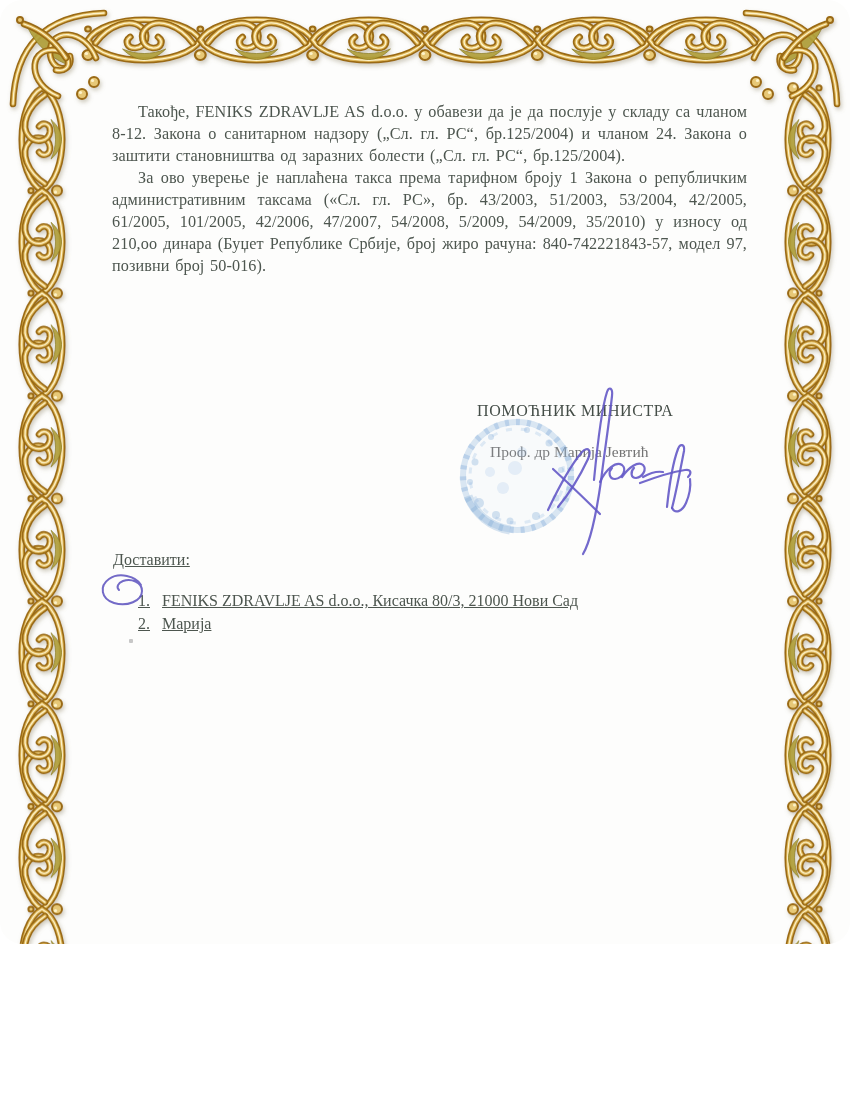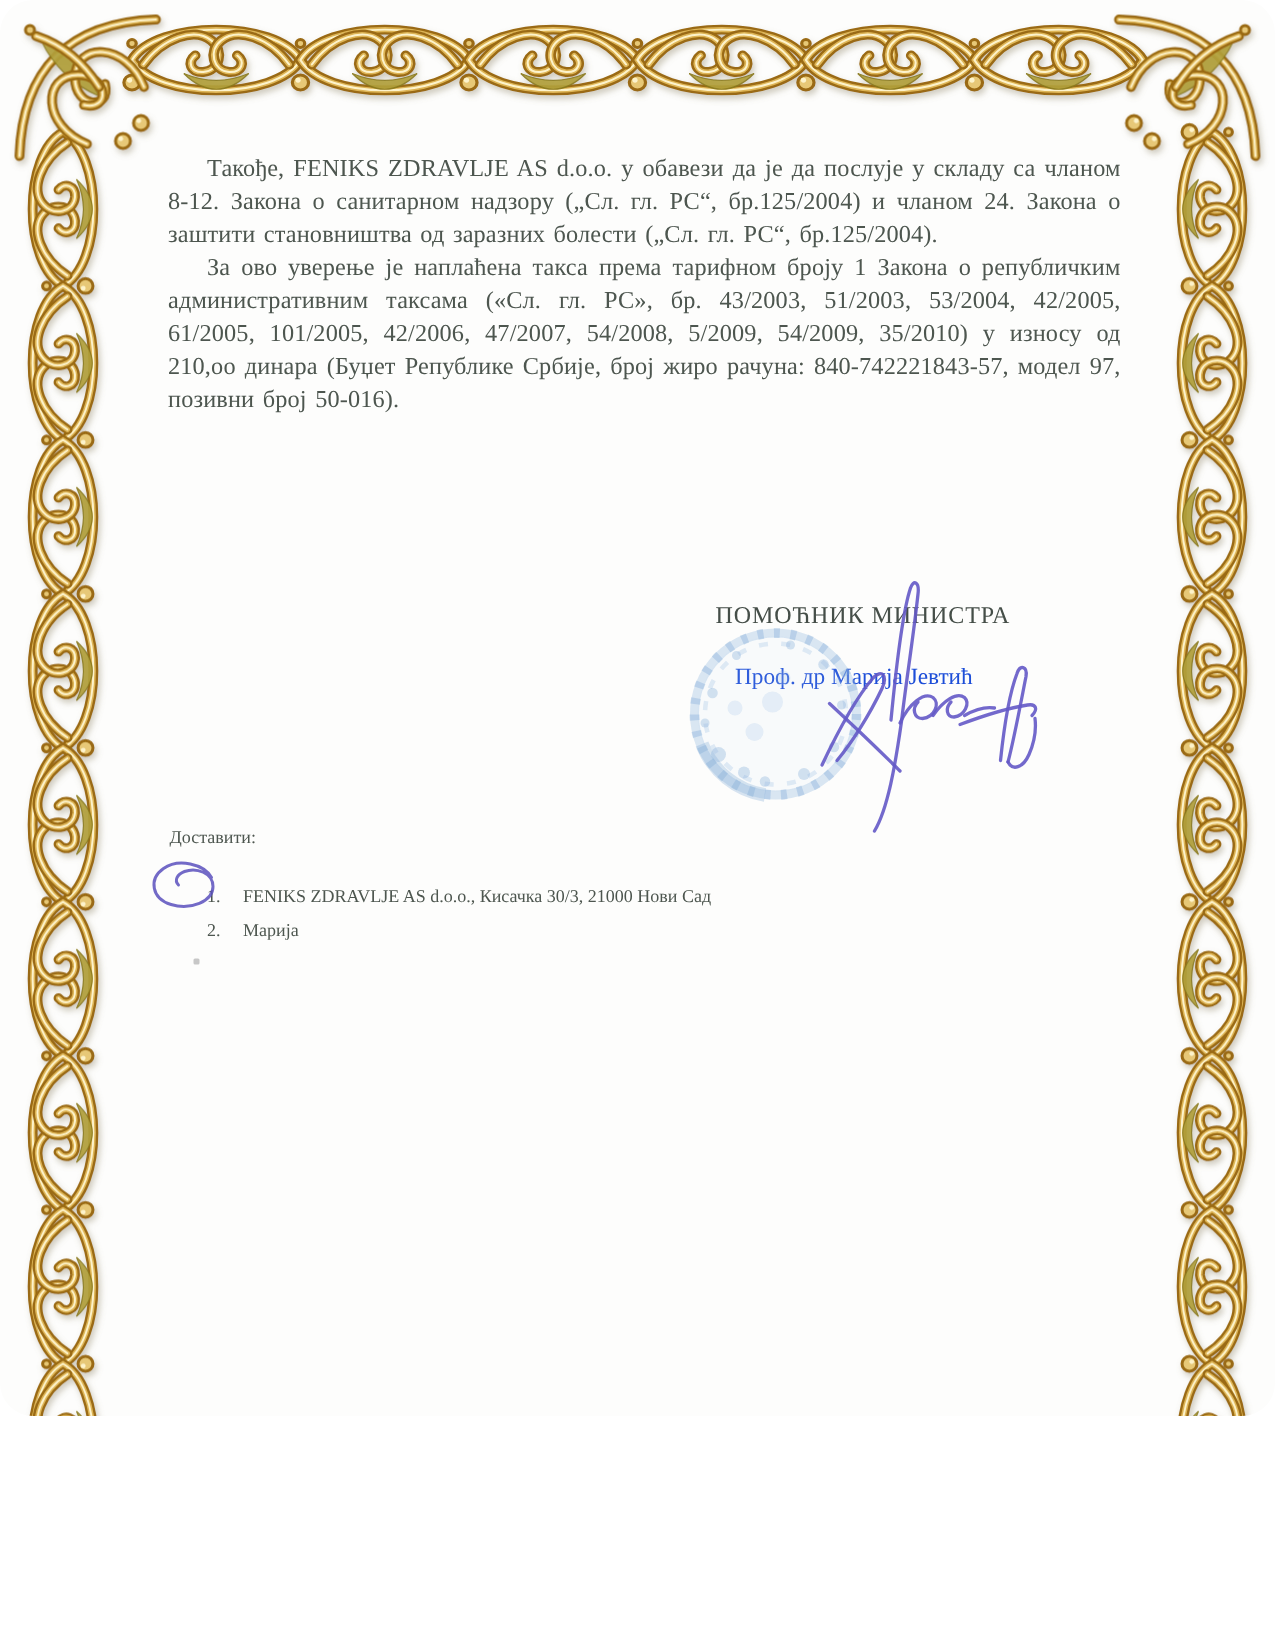--- a/index.html
+++ b/index.html
@@ -25,25 +25,25 @@
     font-size:16.2px;line-height:22px;color:#4d564f;
     text-align:justify;word-spacing:1.5px;letter-spacing:.1px;
   }
   .text-block p{margin:0;text-indent:26px;}
   .signer-title{
     position:absolute;left:477px;top:402px;z-index:2;
     font-size:16px;letter-spacing:.6px;color:#454e48;white-space:nowrap;
   }
   .signer-name{
     position:absolute;left:490px;top:443px;z-index:2;
-    font-size:15.5px;color:#1d4ed8;white-space:nowrap;
+    font-size:15.5px;color:#737373;white-space:nowrap;
   }
   .distribution{
     position:absolute;left:113px;top:551px;z-index:2;
-    font-size:12px;color:#4d564f;
+    font-size:16px;color:#4d564f;text-decoration:underline;
   }
   .dist-heading{margin:0 0 20px 0;}
   .dist-row{display:flex;margin-left:25px;line-height:23px;}
   .dist-num{width:24px;flex:0 0 24px;}
   .speck{
     position:absolute;left:129px;top:639px;width:4px;height:4px;
     background:#b9b9b9;border-radius:1px;opacity:.8;z-index:2;
   }
   
   .ink-svg{position:absolute;left:0;top:0;z-index:3;pointer-events:none;}
@@ -172,21 +172,21 @@
     <p>За ово уверење је наплаћена такса према тарифном броју 1 Закона о републичким административним таксама («Сл. гл. РС», бр. 43/2003, 51/2003, 53/2004, 42/2005, 61/2005, 101/2005, 42/2006, 47/2007, 54/2008, 5/2009, 54/2009, 35/2010) у износу од 210,оо динара (Буџет Републике Србије, број жиро рачуна: 840-742221843-57, модел 97, позивни број 50-016).</p>
   </div>
 
   <div class="signer-title">ПОМОЋНИК МИНИСТРА</div>
   <div class="signer-name">Проф. др Марија Јевтић</div>
 
   <div class="distribution">
     <p class="dist-heading">Доставити:</p>
     <div class="dist-row">
       <span class="dist-num">1.</span>
-      <span>FENIKS ZDRAVLJE AS d.o.o., Кисачка 30/3, 21000 Нови Сад</span>
+      <span>FENIKS ZDRAVLJE AS d.o.o., Кисачка 80/3, 21000 Нови Сад</span>
     </div>
     <div class="dist-row">
       <span class="dist-num">2.</span>
       <span>Марија</span>
     </div>
   </div>
 
   <div class="speck"></div>
 
   <svg class="ink-svg" width="850" height="1100" viewBox="0 0 850 1100" aria-hidden="true">

